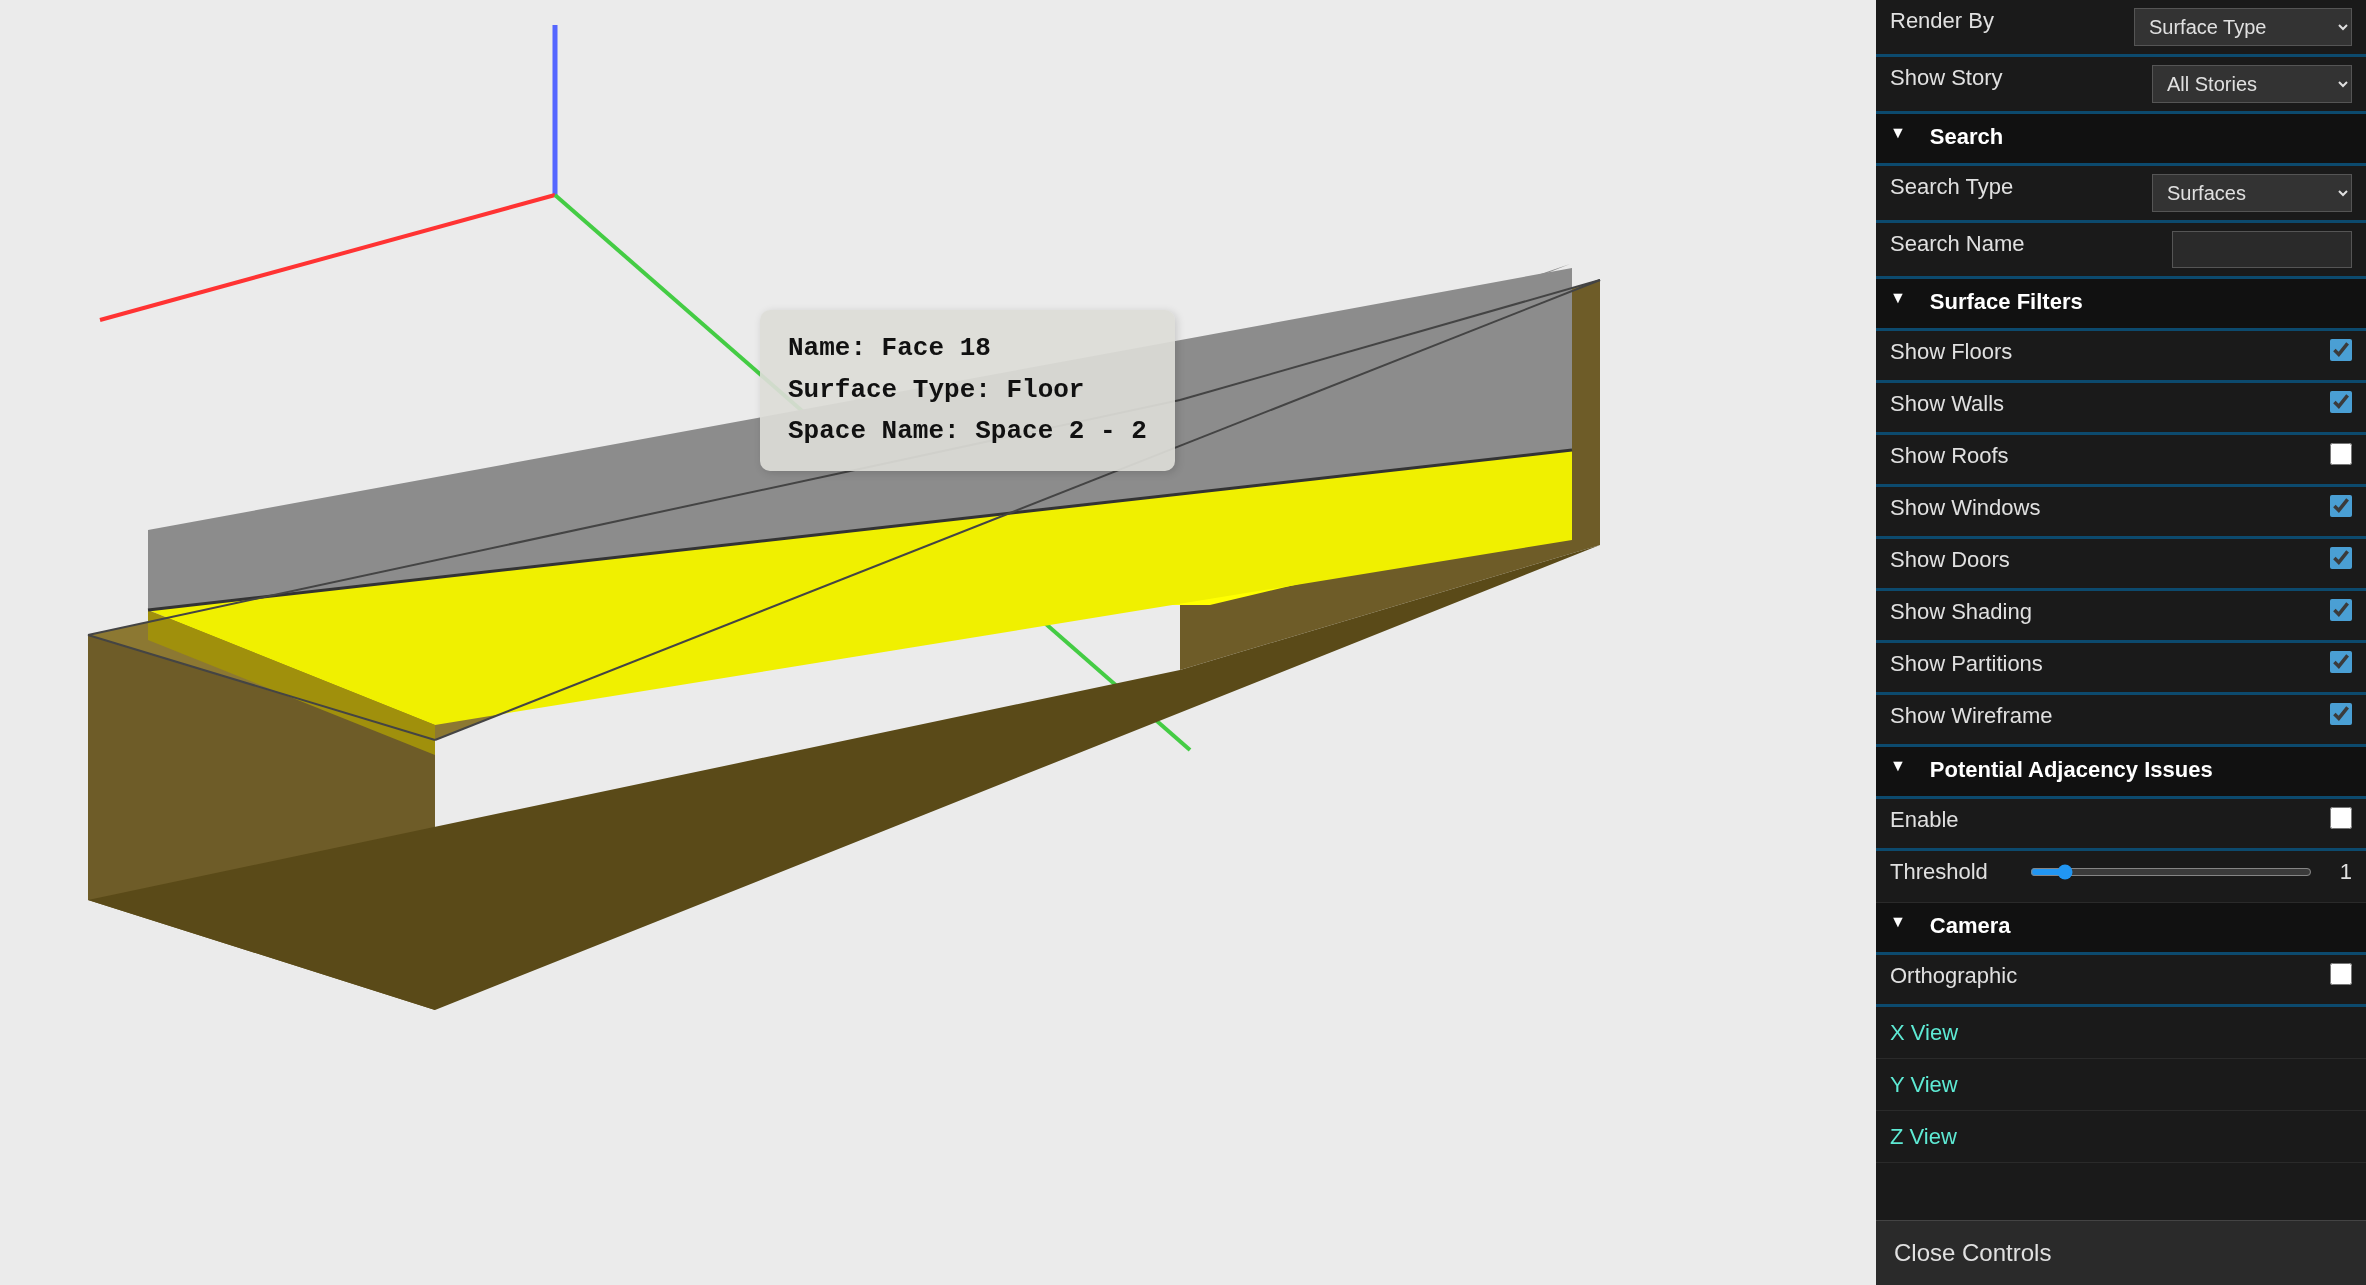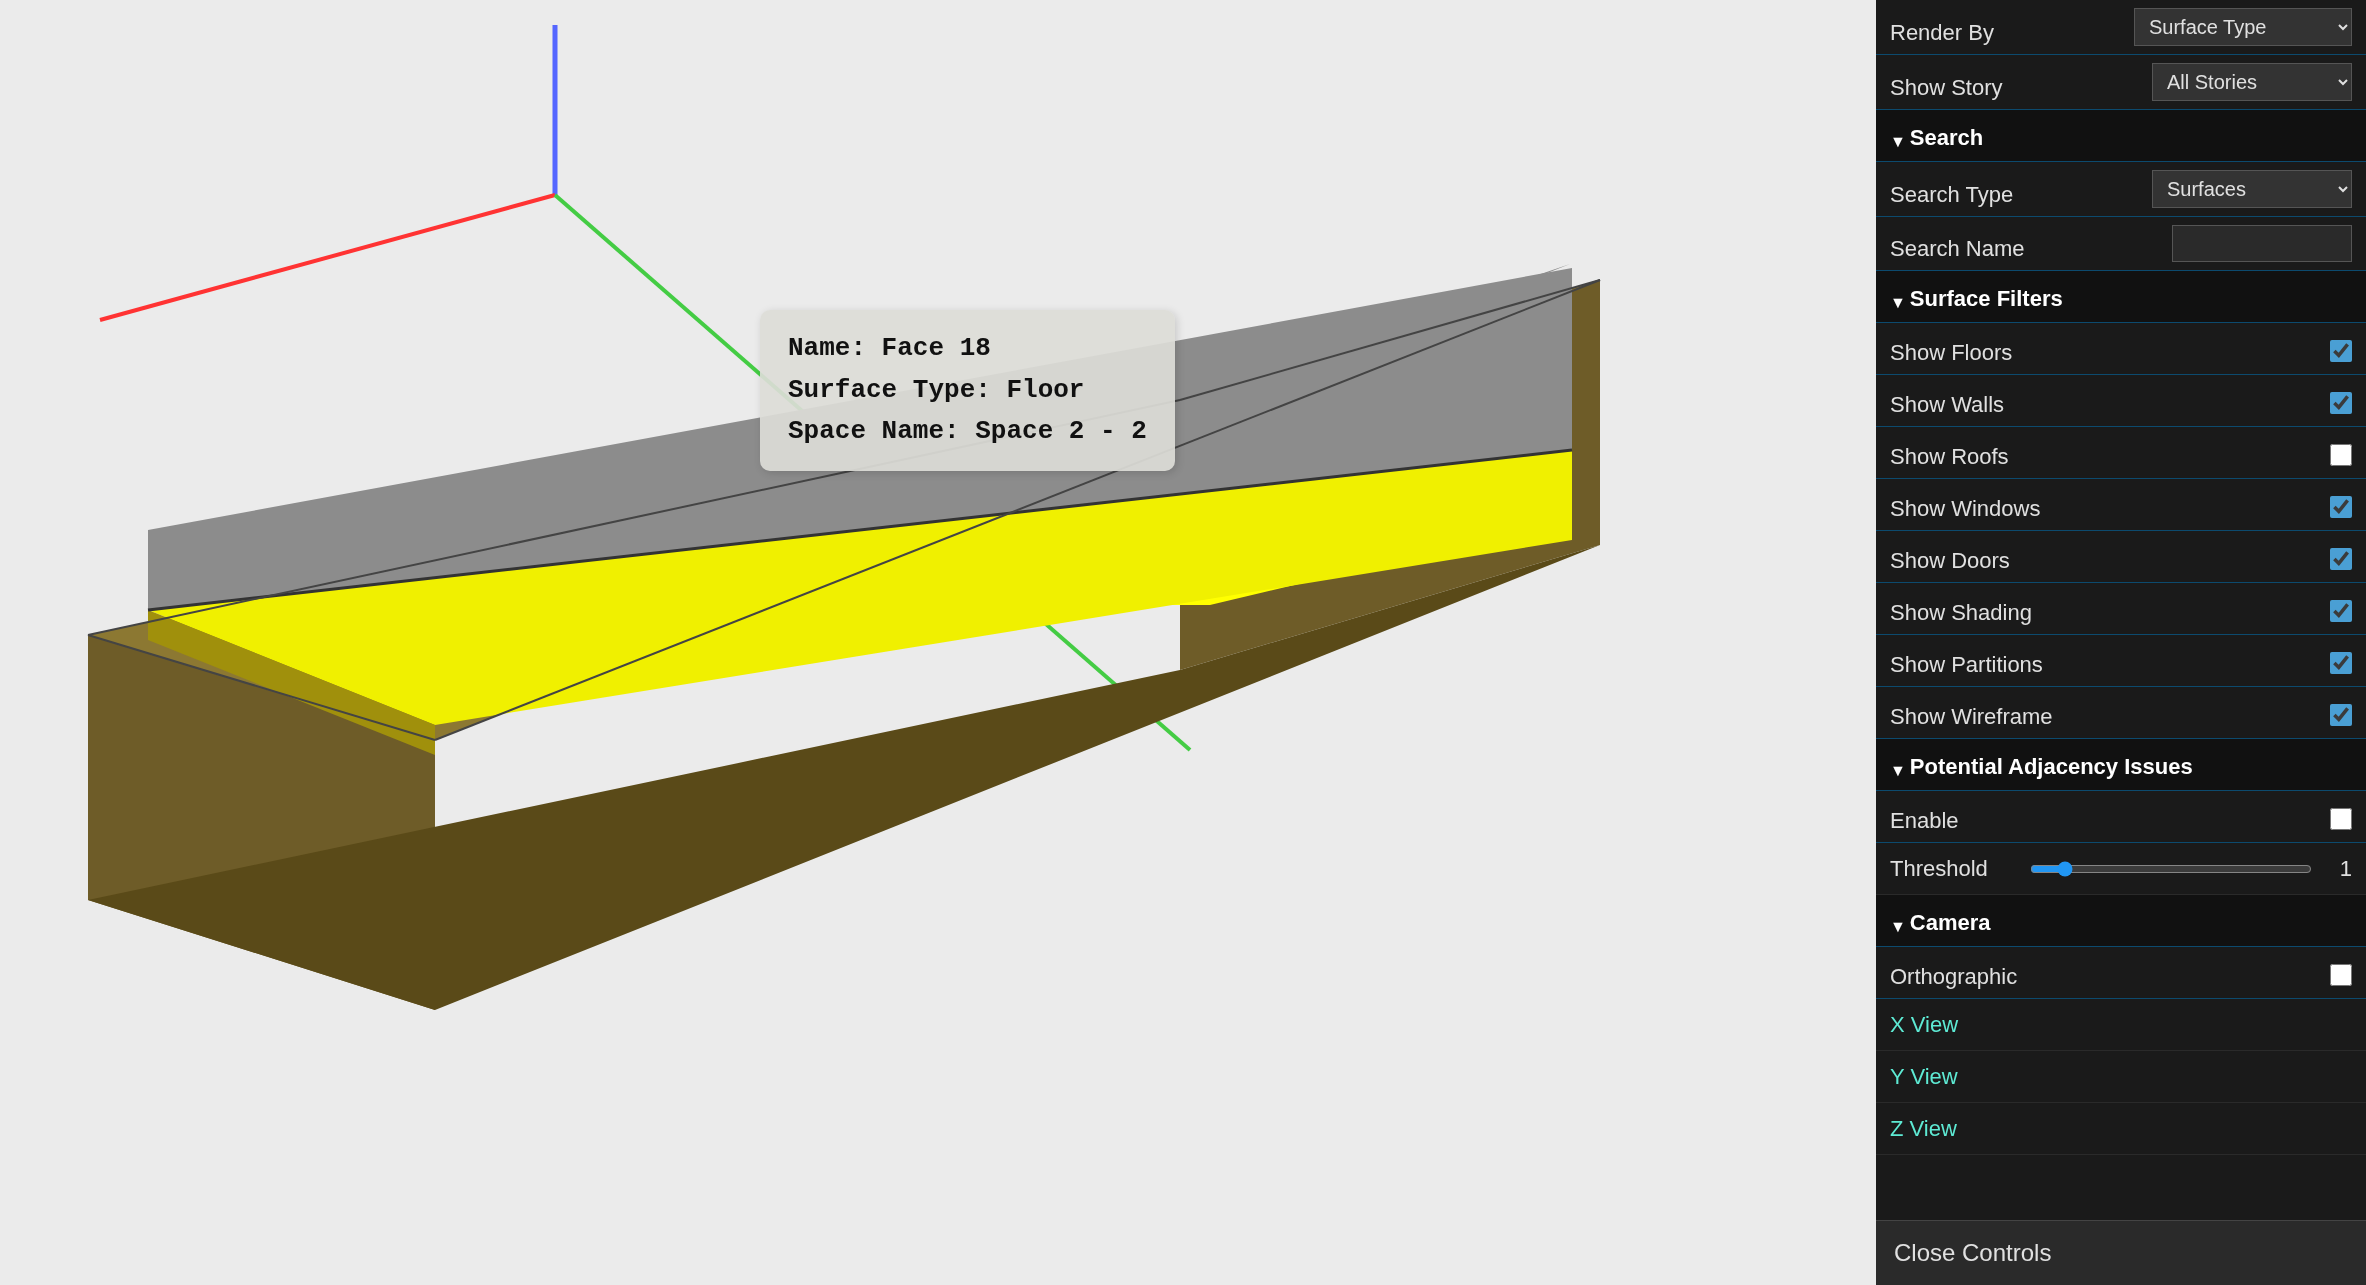--- a/index.html
+++ b/index.html
@@ -44,24 +44,25 @@
       background: #1a1a1a;
       color: #e0e0e0;
       display: flex;
       flex-direction: column;
       overflow-y: auto;
       overflow-x: hidden;
     }
 
     .panel-row {
       display: flex;
-      align-items: flex-end;
+      align-items: flex-start;
       padding: 8px 14px;
-      border-bottom: 1px solid #0c4a6e;
+      border-bottom: 3px solid #0c4a6e;
       min-height: 52px;
+      gap: 20px;
     }
 
     .panel-row.section-header {
       background: #111;
       padding: 10px 14px;
       font-size: 22px;
       font-weight: bold;
       color: #ffffff;
       cursor: pointer;
     }
@@ -105,21 +106,21 @@
     input[type="checkbox"].panel-check {
       width: 22px;
       height: 22px;
       cursor: pointer;
       accent-color: #4a9fd4;
     }
 
     
     .threshold-row {
       display: flex;
-      align-items: center;
+      align-items: flex-start;
       padding: 8px 14px;
       border-bottom: 1px solid #2a2a2a;
       min-height: 52px;
     }
 
     .threshold-label {
       font-size: 22px;
       color: #e0e0e0;
       width: 140px;
     }

